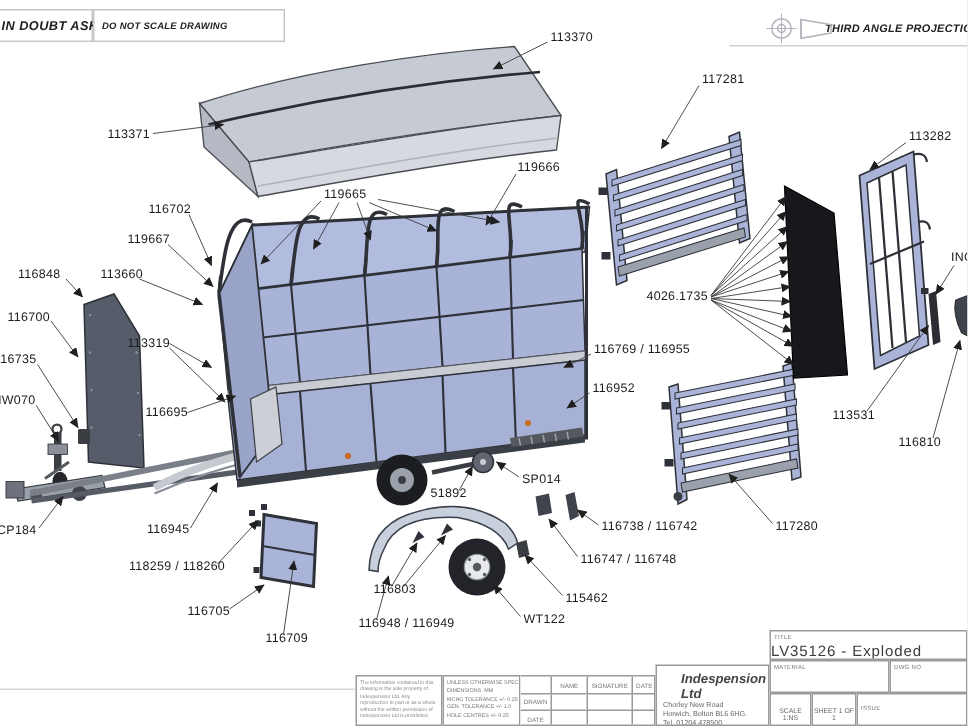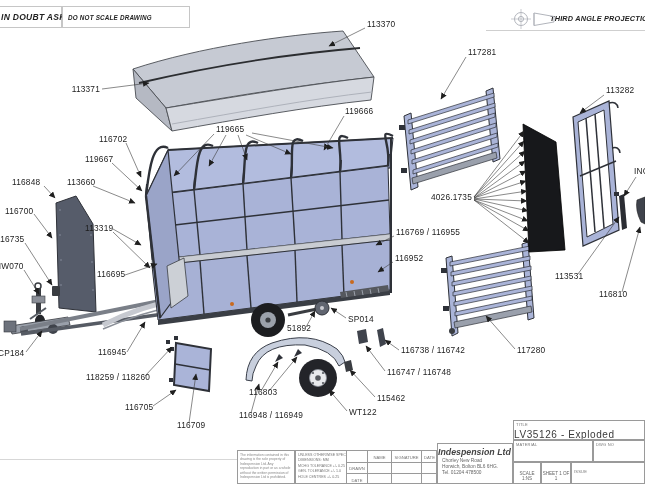--- a/index.html
+++ b/index.html
@@ -19,21 +19,21 @@
   .hdr-proj .txt{font-style:italic;font-weight:bold;font-size:7.3px;letter-spacing:.2px;margin-left:64px;white-space:nowrap;}
   .proj-sym{position:absolute;left:12px;top:3px;}
   
   svg.draw{position:absolute;left:0;top:0;}
   .plabel{font-family:"Liberation Sans",sans-serif;font-size:8.3px;fill:#1c1c1c;letter-spacing:.2px;}
   .leader{stroke:#3a3a3a;stroke-width:.6;}
   
   .tb{position:absolute;box-sizing:border-box;border:1px solid #9a9a9a;background:#fff;overflow:hidden;}
   .tb .lab{position:absolute;top:1px;left:2px;font-size:4px;color:#777;letter-spacing:.2px;}
   .tb-title-text{position:absolute;left:0;right:0;top:8px;text-align:left;font-size:10px;color:#3a3a3a;letter-spacing:.6px;}
-  .company{font-style:italic;font-weight:bold;font-size:8.8px;color:#444;margin:3px 0 1px 0;}
+  .company{font-style:italic;font-weight:bold;font-size:8.8px;color:#444;margin:3px 0 1px 16px;}
   .addr{font-size:4.8px;color:#666;line-height:1.25;margin-left:4px;}
   .micro{font-size:3.4px;color:#888;line-height:1.3;padding:2px 2px;}
   .tol-line{font-size:3.6px;color:#777;line-height:1.5;white-space:nowrap;}
   .cell-val{position:absolute;left:0;right:0;text-align:center;font-size:4.6px;color:#666;}
   .grid-cell{position:absolute;box-sizing:border-box;border-left:1px solid #9a9a9a;border-bottom:1px solid #9a9a9a;}
   .grid-txt{font-size:4.2px;color:#777;text-align:center;width:100%;position:absolute;top:50%;transform:translateY(-50%);}
   .baseline-l{position:absolute;left:0;top:459px;width:237px;border-top:1px solid #d7d7d7;}
 </style>
 </head>
 <body>

